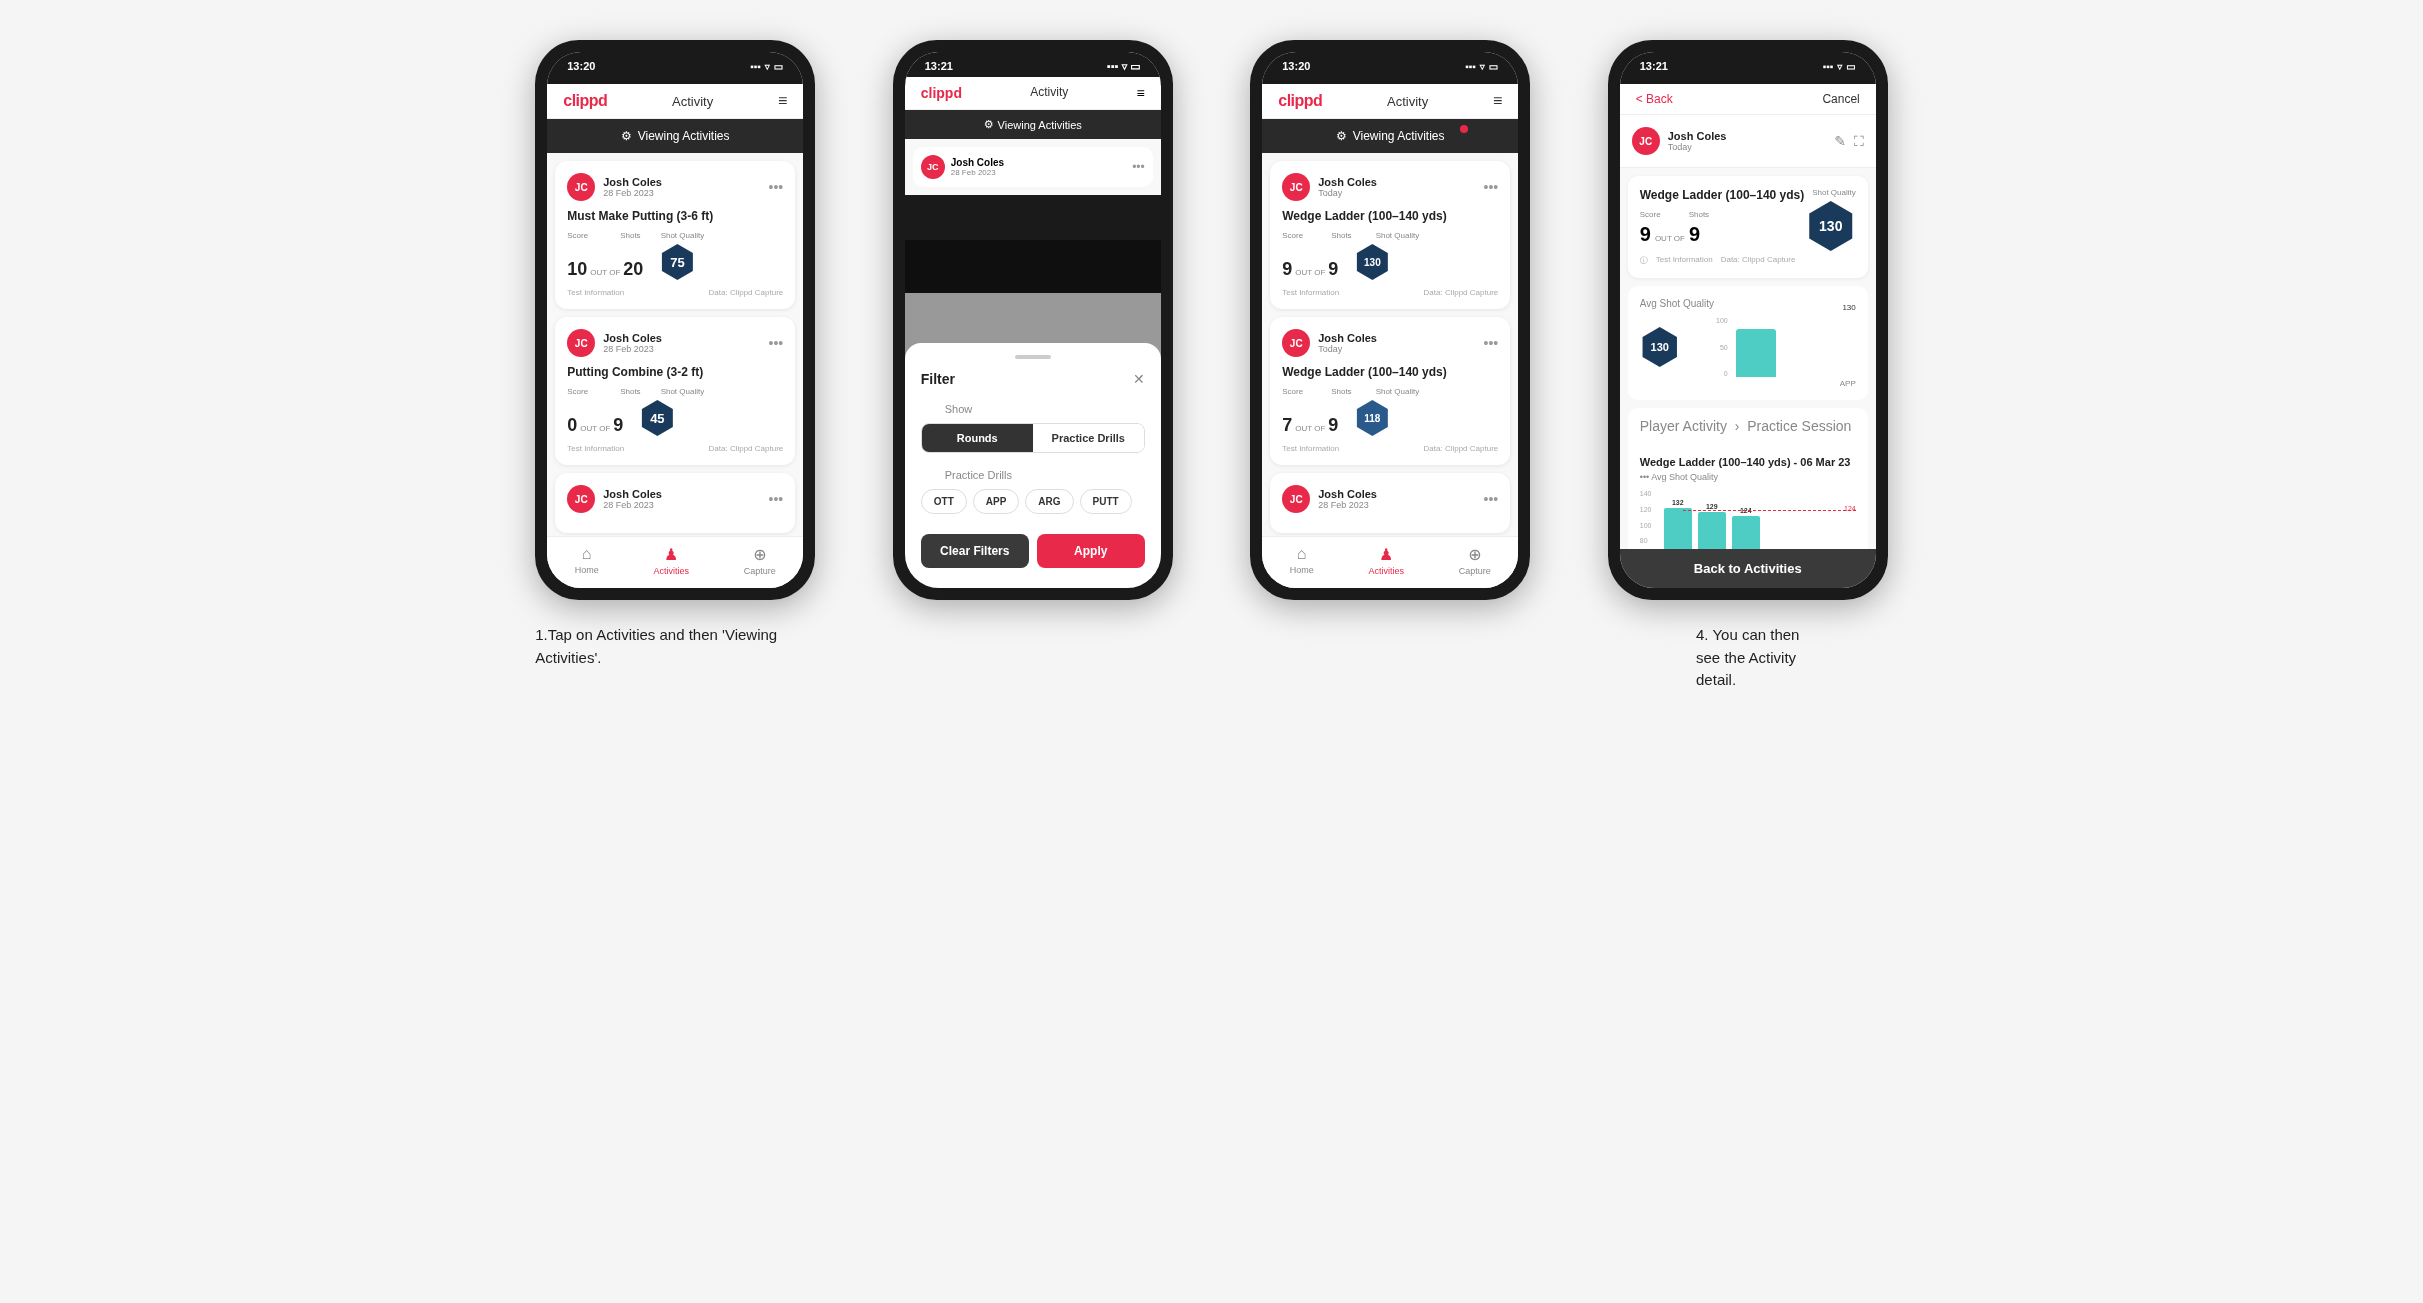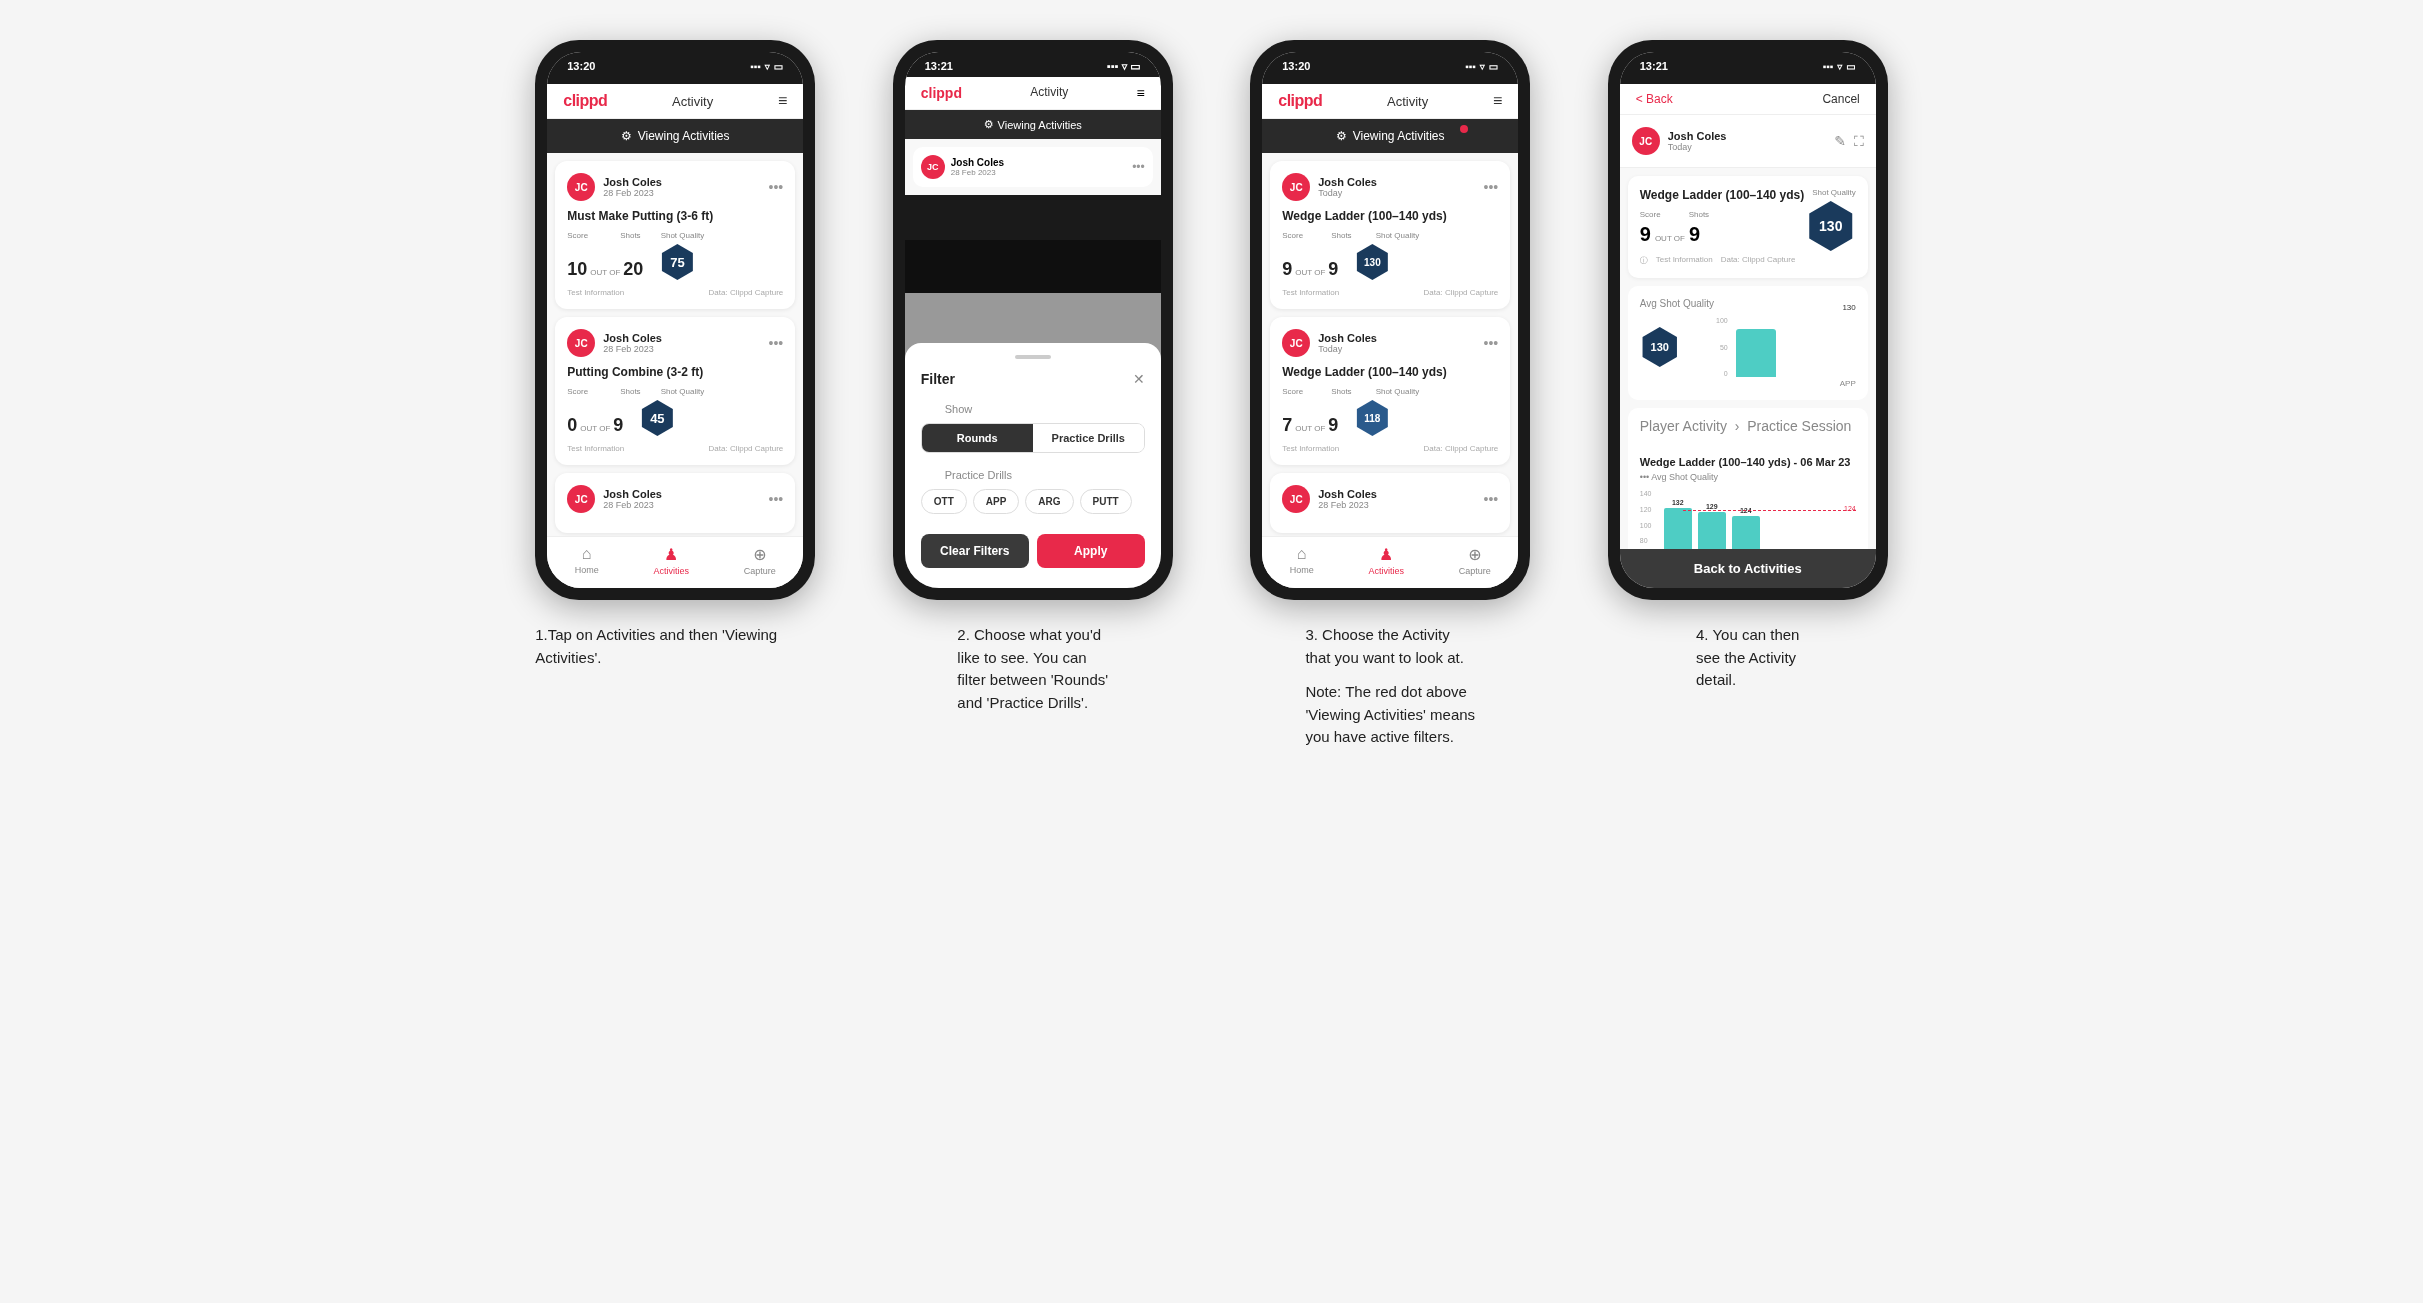--- a/index.html
+++ b/index.html
@@ -724,26 +724,20 @@
             </div>
             <div class="filter-actions">
               <button class="filter-btn-clear">Clear Filters</button>
               <button class="filter-btn-apply">Apply</button>
             </div>
           </div>
         </div>
       </div>
     </div>
 
-    <div class="step-description">
-      <span>2. Choose what you'd</span><br>
-      <span>like to see. You can</span><br>
-      <span>filter between 'Rounds'</span><br>
-      <span>and 'Practice Drills'.</span>
-    </div>
   </div>
 
   <div class="step-column">
 
     <div class="phone">
       <div class="phone-inner">
         <div class="status-bar">
           <span>13:20</span>
           <div class="status-right">
             <span>▪▪▪</span>
@@ -852,29 +846,20 @@
             <span>Activities</span>
           </div>
           <div class="tab-item">
             <span class="tab-icon">⊕</span>
             <span>Capture</span>
           </div>
         </div>
       </div>
     </div>
 
-    <div class="step-description">
-      <span>3. Choose the Activity</span><br>
-      <span>that you want to look at.</span>
-      <div class="note">
-        <span>Note: The red dot above</span><br>
-        <span>'Viewing Activities' means</span><br>
-        <span>you have active filters.</span>
-      </div>
-    </div>
   </div>
 
   <div class="step-column">
 
     <div class="phone">
       <div class="phone-inner">
 
         <div class="status-bar">
           <span>13:21</span>
           <div class="status-right">

